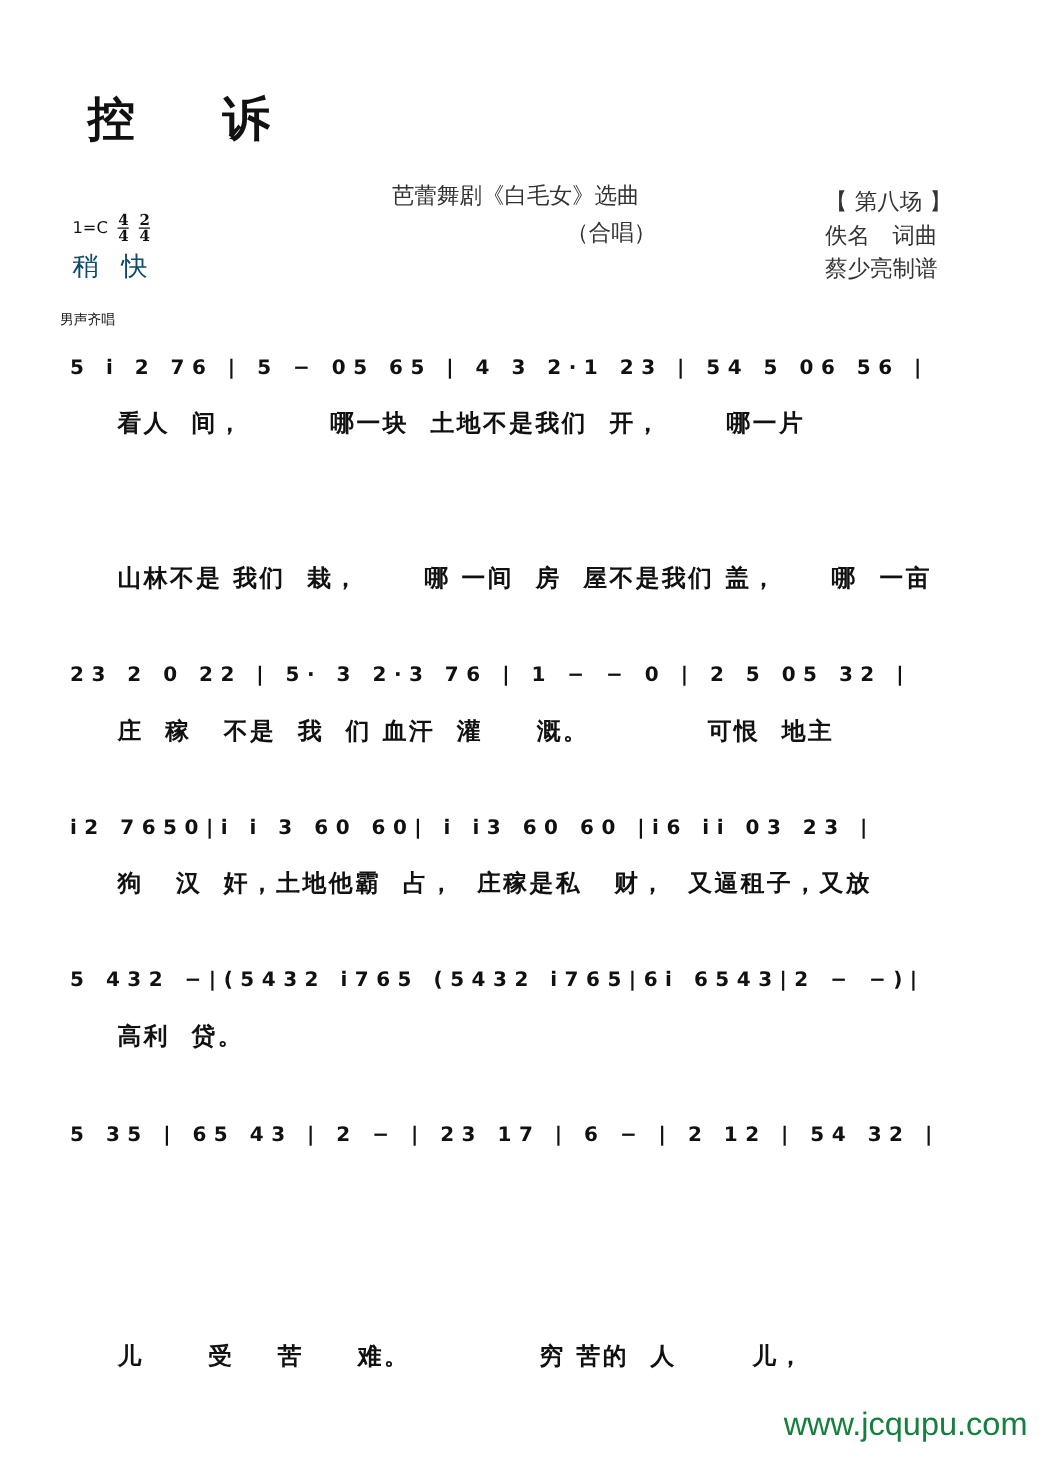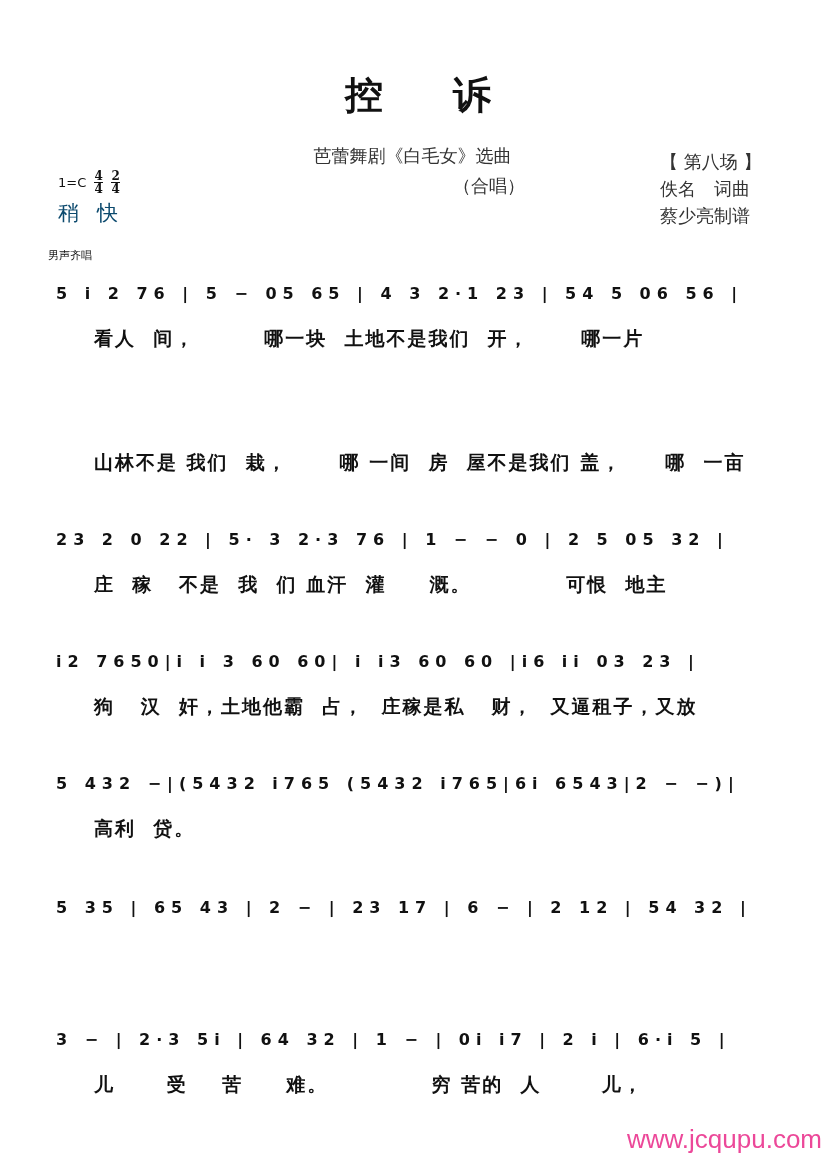--- a/index.html
+++ b/index.html
@@ -1,34 +1,34 @@
 <!DOCTYPE html>
 <html><head>
 <meta charset="utf-8">
 <style>
   html, body { margin: 0; padding: 0; background: #ffffff; }
   body { width: 836px; height: 1166px; position: relative; overflow: hidden;
          font-family: "DejaVu Sans", "Liberation Sans", sans-serif; color: #111; }
-  .title { position: absolute; left: 0; width: 836px; top: 70px; text-align: center;
+  .title { position: absolute; left: 0; width: 836px; top: 70px; text-align: left;
            font-size: 38px; font-weight: bold; letter-spacing: 70px; padding-left: 70px; box-sizing: border-box; }
   .subtitle { position: absolute; left: 300px; width: 225px; top: 144px; text-align: center; font-size: 18px; color: #333; }
   .subtitle2 { position: absolute; left: 300px; width: 225px; top: 174px; text-align: right; font-size: 18px; color: #333; }
   .right-info { position: absolute; left: 660px; top: 148px; font-size: 18px; color: #333; line-height: 27px; }
   .key { position: absolute; left: 58px; top: 170px; font-size: 13px; display: flex; align-items: center; gap: 8px; }
   .frac { display: inline-flex; flex-direction: column; align-items: center; font-family: "DejaVu Serif", serif;
           font-weight: bold; font-size: 12px; line-height: 12px; }
   .frac .bar { width: 9px; height: 1px; background: #111; }
   .tempo { position: absolute; left: 58px; top: 199px; font-size: 21px; color: #0c4a6e; letter-spacing: 18px; }
   .voice { position: absolute; left: 48px; top: 248px; font-size: 11px; }
   .system { position: absolute; left: 52px; width: 740px; height: 90px; }
   .notes { position: absolute; left: 4px; top: 22px; height: 34px; width: 740px; white-space: nowrap;
            font-size: 16px; font-weight: bold; letter-spacing: 6px; font-family: "DejaVu Sans", sans-serif; }
   .lyrics { position: absolute; left: 4px; top: 64px; font-size: 19px; font-weight: bold; white-space: pre; letter-spacing: 2px;
             font-family: "DejaVu Sans", sans-serif; margin-left: 38px; }
-  .watermark { position: absolute; right: 14px; top: 1124px; font-size: 26px; color: #ec4899; font-family: "Liberation Sans", sans-serif; }
+  .watermark { position: absolute; right: 14px; top: 1124px; font-size: 26px; color: #15803d; font-family: "Liberation Sans", sans-serif; }
 </style>
 </head>
 <body>
 
 <div class="title">控诉</div>
 <div class="subtitle">芭蕾舞剧《白毛女》选曲</div>
 <div class="subtitle2">（合唱）</div>
 
 <div class="right-info">
   <div>【 第八场 】</div>
@@ -68,17 +68,16 @@
   <div class="lyrics">狗   汉  奸，土地他霸  占，  庄稼是私   财，  又逼租子，又放</div>
 </div>
 <div class="system" style="top:752px">
   <div class="notes">5 432 −|(5432 i765 (5432 i765|6i 6543|2 − −)|</div>
   <div class="lyrics">高利  贷。</div>
 </div>
 <div class="system" style="top:876px">
   <div class="notes">5 35 | 65 43 | 2 − | 23 17 | 6 − | 2 12 | 54 32 |</div>
 </div>
 <div class="system" style="top:1008px">
-  <div class="notes">3 − | 2·3 5i | 64 32 | 1 − | 0i i7 | 2 i | 6·i 5 |</div>
   <div class="lyrics">儿      受    苦     难。            穷 苦的  人       儿，</div>
 </div>
 
 <div class="watermark">www.jcqupu.com</div>
 
 </body></html>

